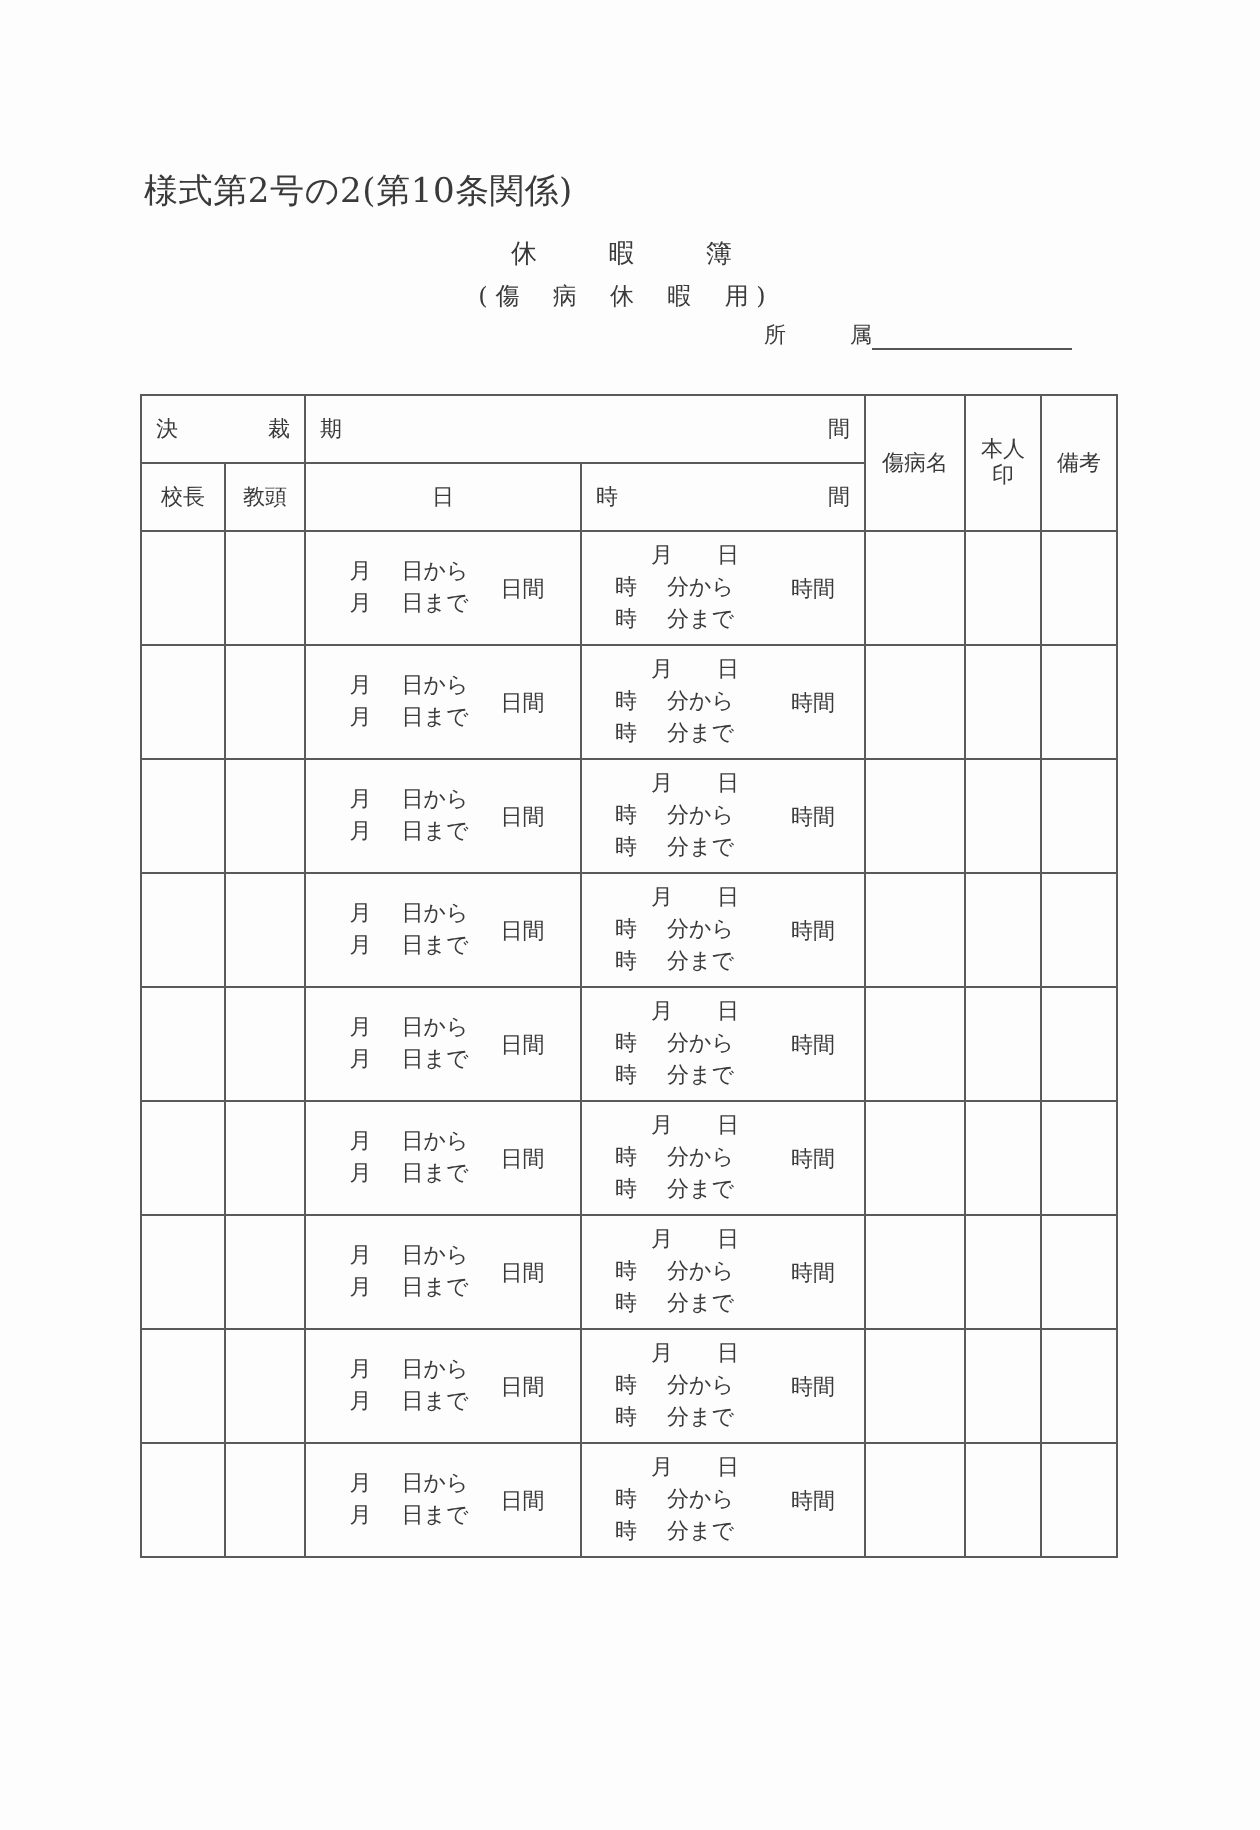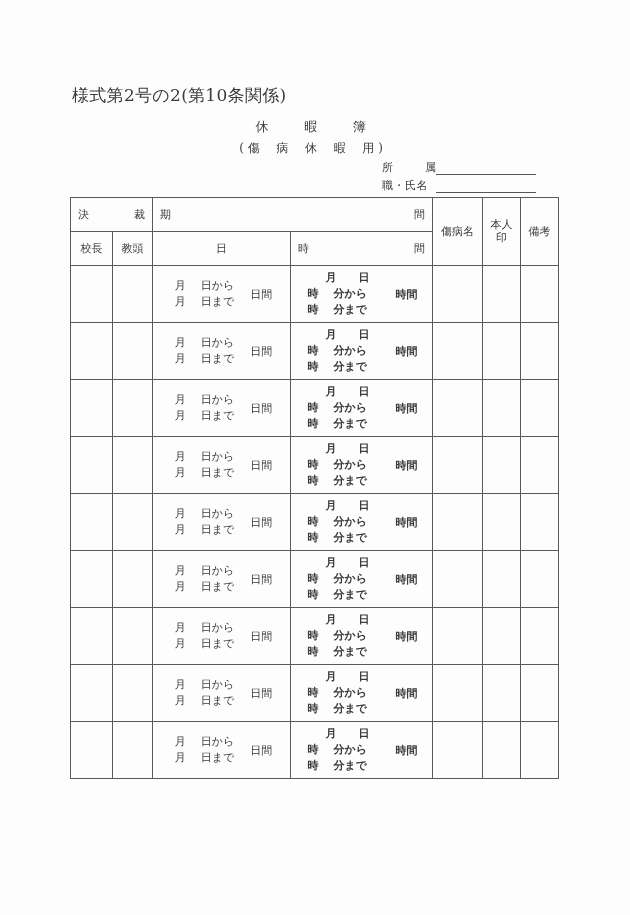--- a/index.html
+++ b/index.html
@@ -130,21 +130,20 @@
   .day-lines .mm { display: inline-block; width: 26px; }
   .unit { white-space: nowrap; }
 
   
   .time-cell {
     display: flex;
     align-items: center;
     justify-content: center;
     gap: 26px;
     padding-left: 2px;
-    font-weight: bold;
   }
   .time-lines {
     text-align: left;
     line-height: 1.45;
     white-space: nowrap;
   }
   .time-head {
     display: block;
     padding-left: 18px;
     white-space: nowrap;
@@ -179,24 +178,20 @@
     <span>)</span>
   </div>
 </div>
 
 <div class="owner-fields">
   <div class="owner-row">
     <span class="owner-label">
       <span>所</span>
       <span>属</span>
     </span>
-    <span class="owner-rule"></span>
-  </div>
-  <div class="owner-row">
-    <span class="owner-label tight">職・氏名</span>
     <span class="owner-rule"></span>
   </div>
 </div>
 
 <table class="leave-table">
   <colgroup>
     <col style="width:42px">
     <col style="width:40px">
     <col style="width:138px">
     <col style="width:142px">

